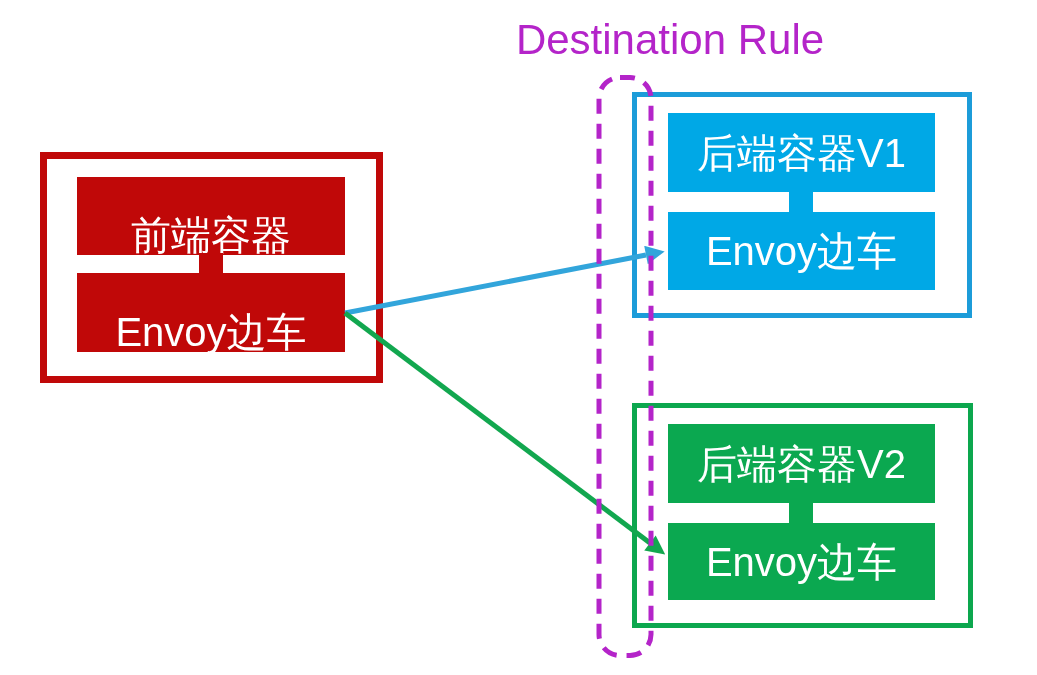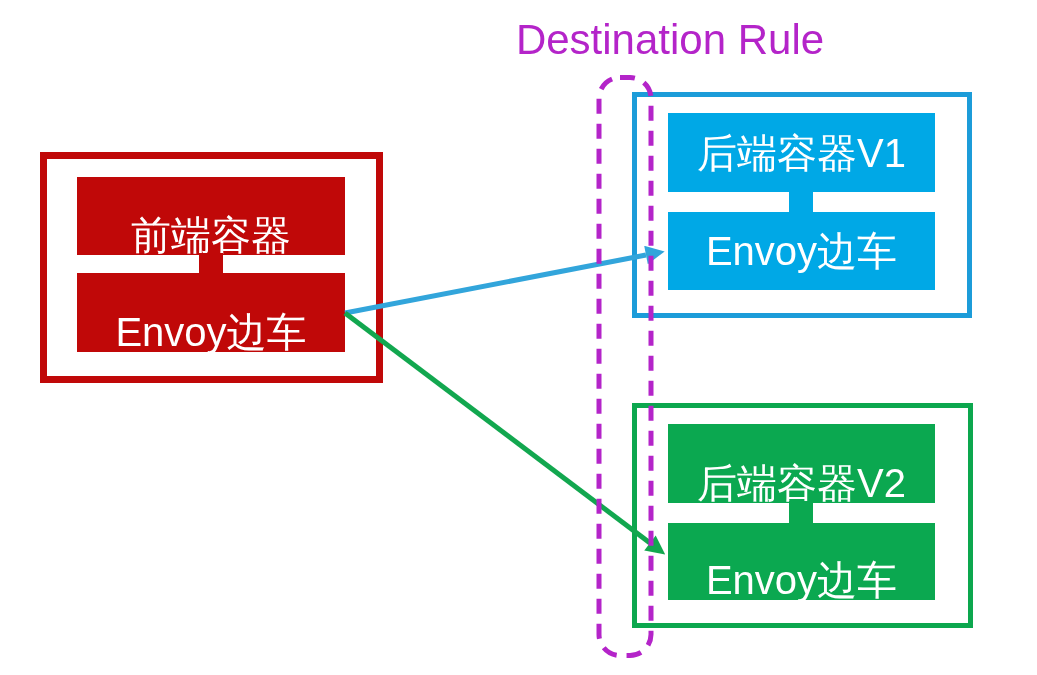--- a/index.html
+++ b/index.html
@@ -41,21 +41,21 @@
     display: flex;
     align-items: center;
     justify-content: center;
     color: var(--label);
     font-size: 40px;
     line-height: 1;
     white-space: nowrap;
   }
   .node.red   { background: var(--red); align-items: flex-end; }
   .node.blue  { background: var(--blue-fill); }
-  .node.green { background: var(--green-fill); align-items: flex-end; }
+  .node.green { background: var(--green-fill); }
 
   .connector {
     position: absolute;
   }
   .connector.red   { background: var(--red); }
   .connector.blue  { background: var(--blue-fill); }
   .connector.green { background: var(--green-fill); }
 
   
   .frontend-outline  { left: 40px;  top: 152px; width: 343px; height: 231px; }

